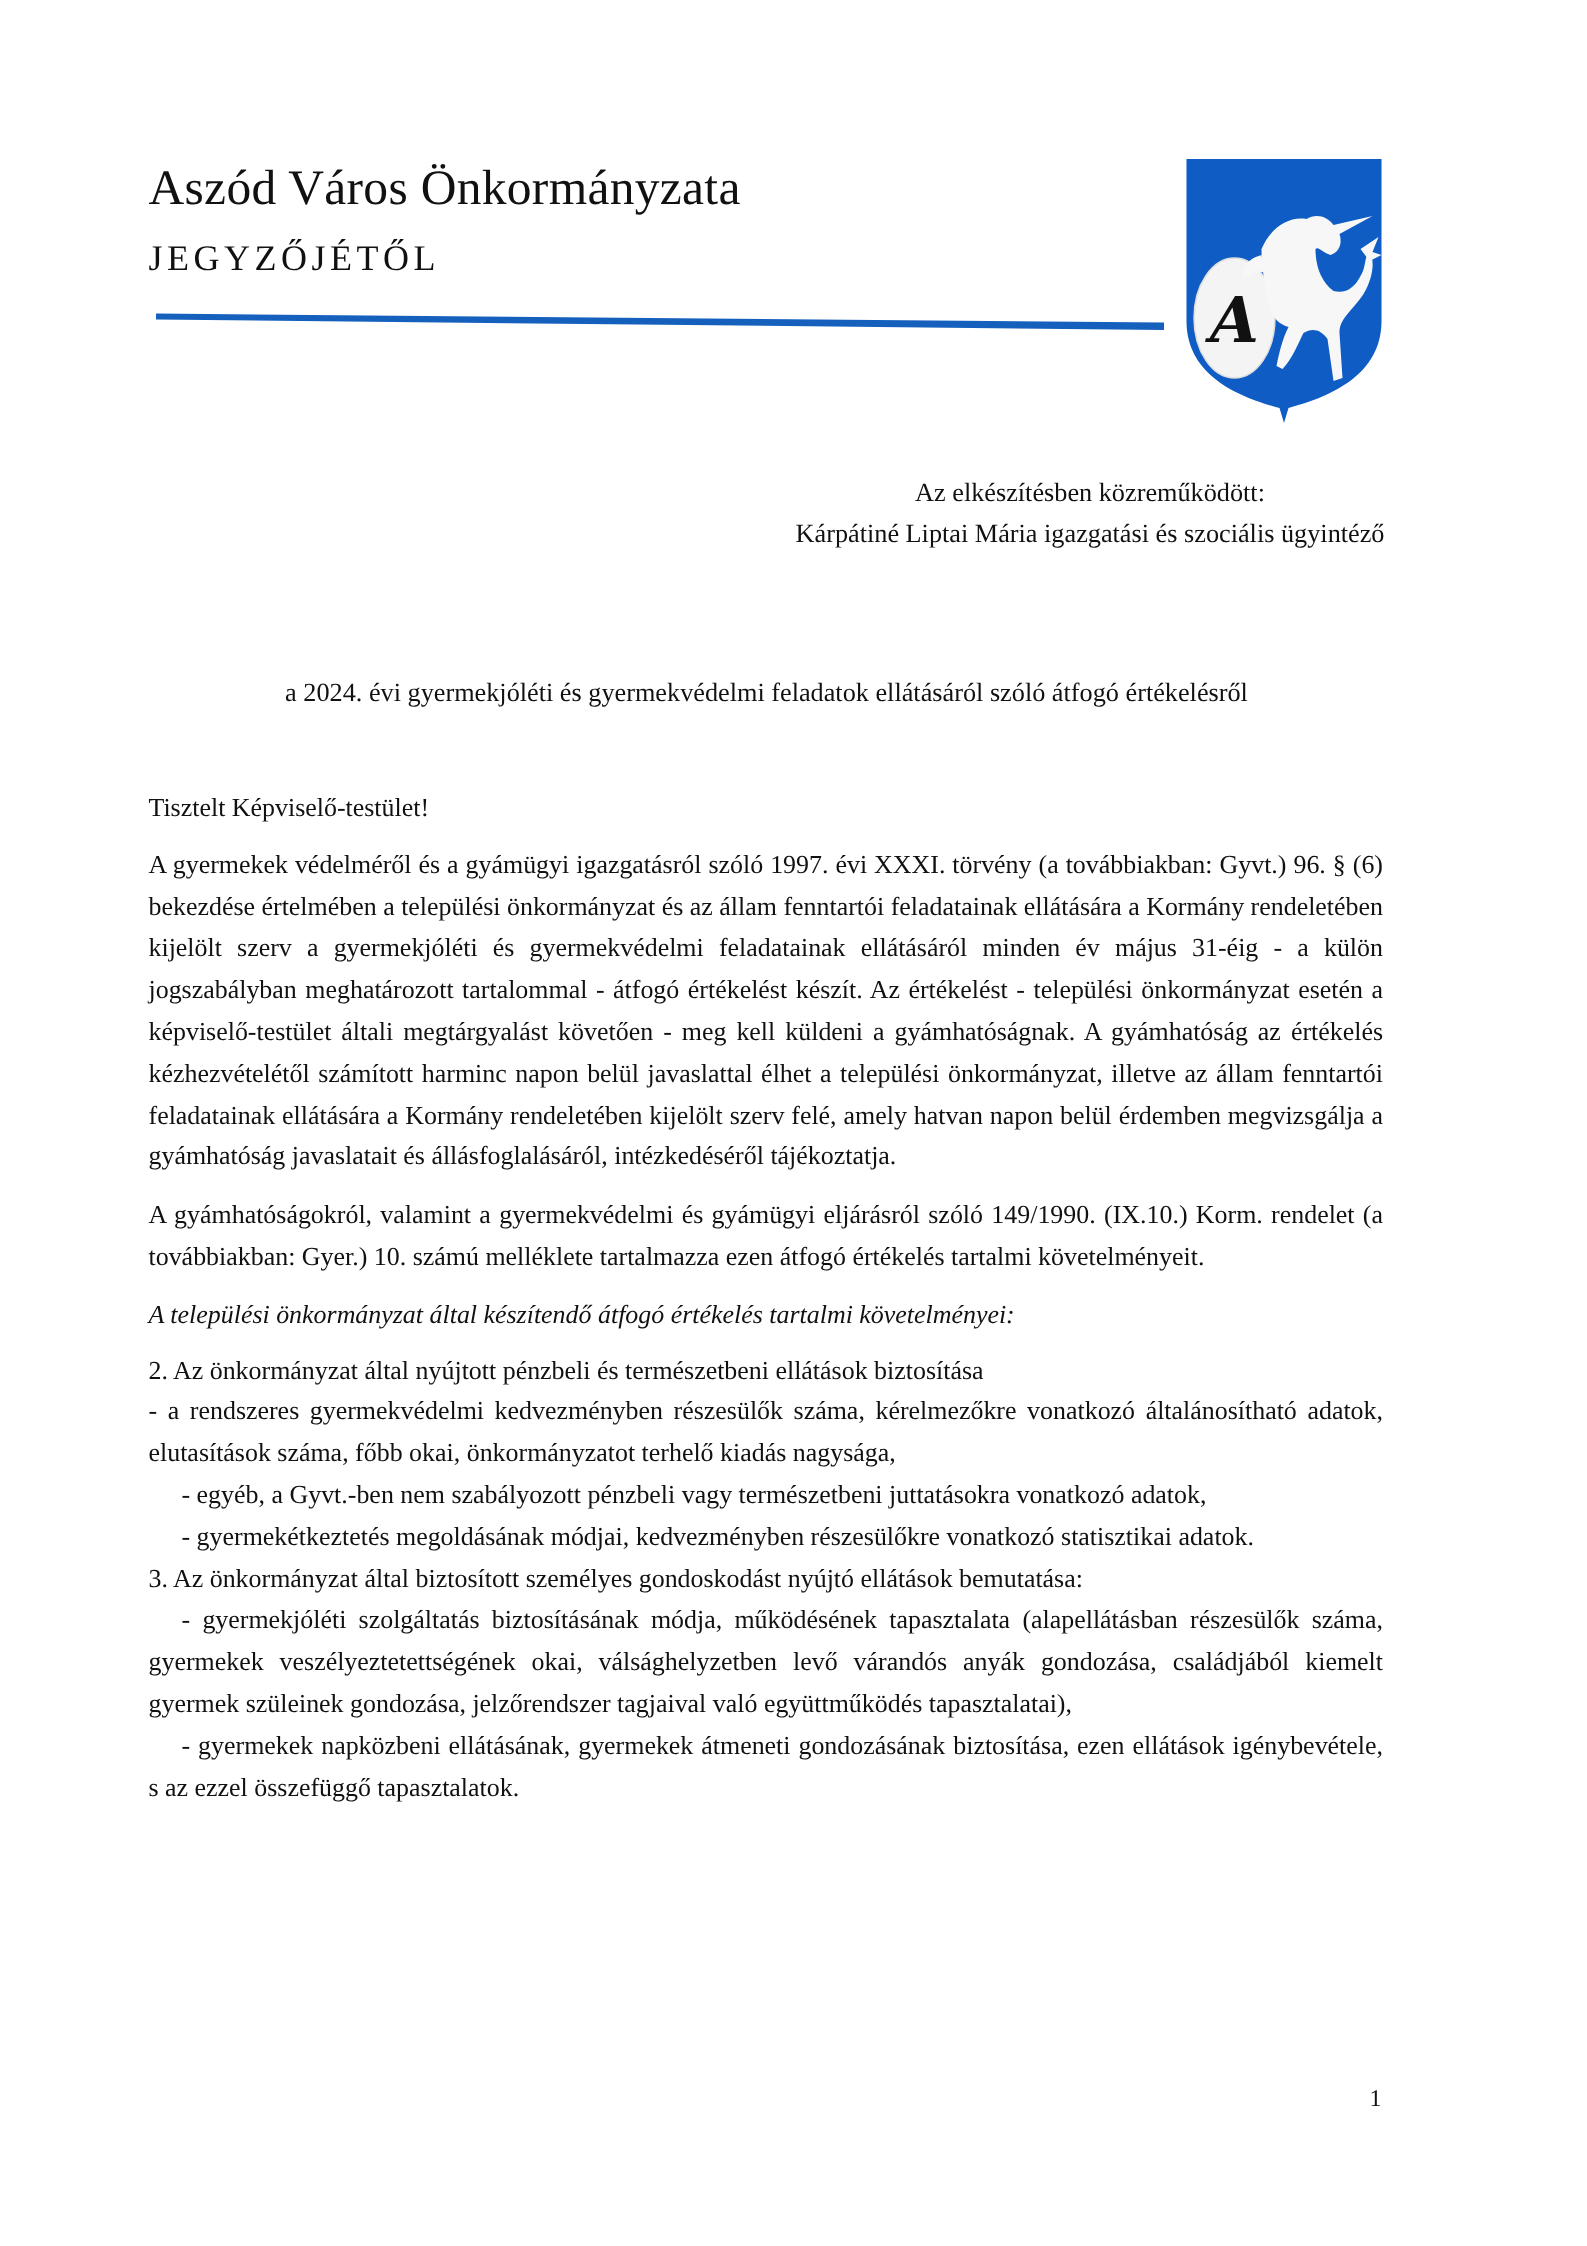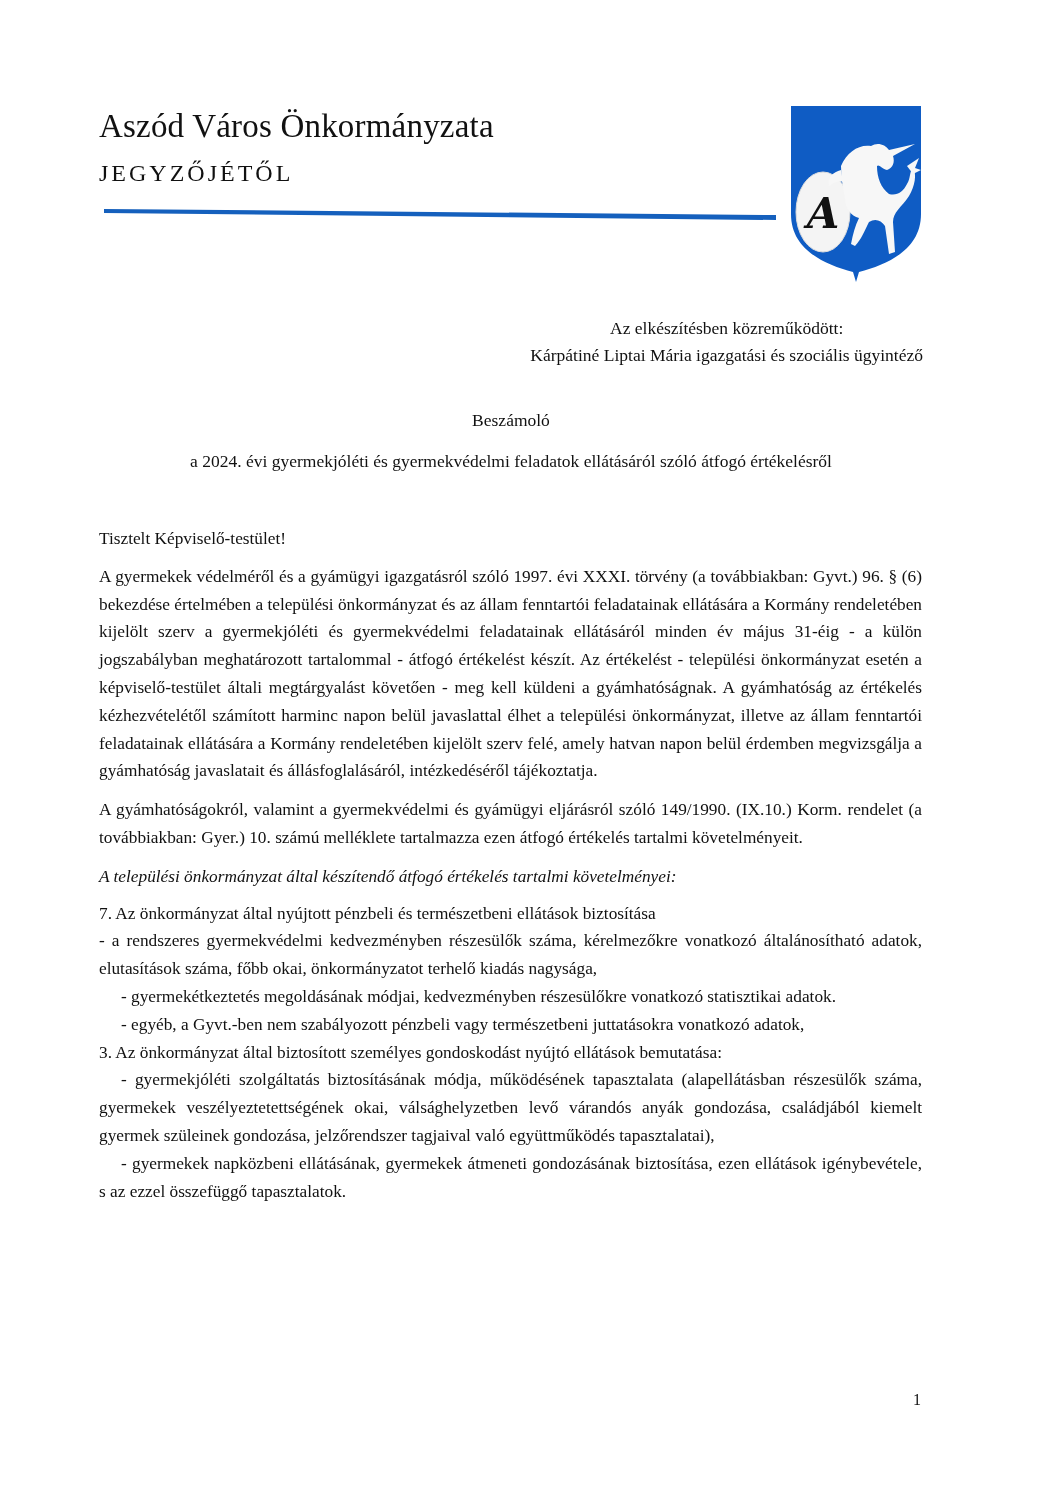--- a/index.html
+++ b/index.html
@@ -126,33 +126,32 @@
     <path d="M52,62 C58,48 70,40 82,42 C88,38 96,40 100,46 L126,40 L104,52 C106,58 104,64 98,66 C92,64 90,60 88,62 C88,74 92,84 100,90 C108,92 114,88 118,80 C122,74 120,68 124,64 C128,70 126,82 120,92 C112,104 104,108 104,118 L106,148 L100,150 L96,122 C92,116 86,114 80,118 C76,126 72,136 66,142 L62,140 C64,130 66,122 70,114 C62,112 56,104 56,94 C54,84 52,74 52,62 Z" fill="#f7f7f7"></path>
     <path d="M52,66 C44,68 38,74 40,82 C46,78 50,76 54,78 Z" fill="#f7f7f7"></path>
     <path d="M118,62 L130,54 L126,64 L132,66 L124,70 Z" fill="#f7f7f7"></path>
   </svg>
 
   <div class="contrib">
     <div>Az elkészítésben közreműködött:</div>
     <div>Kárpátiné Liptai Mária igazgatási és szociális ügyintéző</div>
   </div>
 
-  <div class="title-block title-main">Beszámoló</div>
   <div class="title-block title-sub">a 2024. évi gyermekjóléti és gyermekvédelmi feladatok ellátásáról szóló átfogó értékelésről</div>
 
   <div class="body">
     <p class="salutation">Tisztelt Képviselő-testület!</p>
     <p>A gyermekek védelméről és a gyámügyi igazgatásról szóló 1997. évi XXXI. törvény (a továbbiakban: Gyvt.) 96. § (6) bekezdése értelmében a települési önkormányzat és az állam fenntartói feladatainak ellátására a Kormány rendeletében kijelölt szerv a gyermekjóléti és gyermekvédelmi feladatainak ellá­tásáról minden év május 31-éig - a külön jogszabályban meghatározott tartalommal - átfogó értékelést készít. Az értékelést - települési önkormányzat esetén a képviselő-testület általi megtárgyalást köve­tően - meg kell küldeni a gyámhatóságnak. A gyámhatóság az értékelés kézhezvételétől számított har­minc napon belül javaslattal élhet a települési önkormányzat, illetve az állam fenntartói feladatainak ellátására a Kormány rendeletében kijelölt szerv felé, amely hatvan napon belül érdemben megvizs­gálja a gyámhatóság javaslatait és állásfoglalásáról, intézkedéséről tájékoztatja.</p>
     <p>A gyámhatóságokról, valamint a gyermekvédelmi és gyámügyi eljárásról szóló 149/1990. (IX.10.) Korm. rendelet (a továbbiakban: Gyer.) 10. számú melléklete tartalmazza ezen átfogó értékelés tar­talmi követelményeit.</p>
     <p class="italic">A települési önkormányzat által készítendő átfogó értékelés tartalmi követelményei:</p>
     <div class="list">
-      <div>7. Az önkormányzat által nyújtott pénzbeli és természetbeni ellátások biztosítása</div>
+      <div>2. Az önkormányzat által nyújtott pénzbeli és természetbeni ellátások biztosítása</div>
       <div>- a rendszeres gyermekvédelmi kedvezményben részesülők száma, kérelmezőkre vonatkozó általáno­sítható adatok, elutasítások száma, főbb okai, önkormányzatot terhelő kiadás nagysága,</div>
+      <div class="indent">- egyéb, a Gyvt.-ben nem szabályozott pénzbeli vagy természetbeni juttatásokra vonatkozó adatok,</div>
       <div class="indent">- gyermekétkeztetés megoldásának módjai, kedvezményben részesülőkre vonatkozó statisztikai adatok.</div>
-      <div class="indent">- egyéb, a Gyvt.-ben nem szabályozott pénzbeli vagy természetbeni juttatásokra vonatkozó adatok,</div>
       <div>3. Az önkormányzat által biztosított személyes gondoskodást nyújtó ellátások bemutatása:</div>
       <div class="indent">- gyermekjóléti szolgáltatás biztosításának módja, működésének tapasztalata (alapellátásban része­sülők száma, gyermekek veszélyeztetettségének okai, válsághelyzetben levő várandós anyák gondo­zása, családjából kiemelt gyermek szüleinek gondozása, jelzőrendszer tagjaival való együttműködés tapasztalatai),</div>
       <div class="indent">- gyermekek napközbeni ellátásának, gyermekek átmeneti gondozásának biztosítása, ezen ellátások igénybevétele, s az ezzel összefüggő tapasztalatok.</div>
     </div>
   </div>
 
   <div class="page-number">1</div>
 </div>
 
 </body></html>

